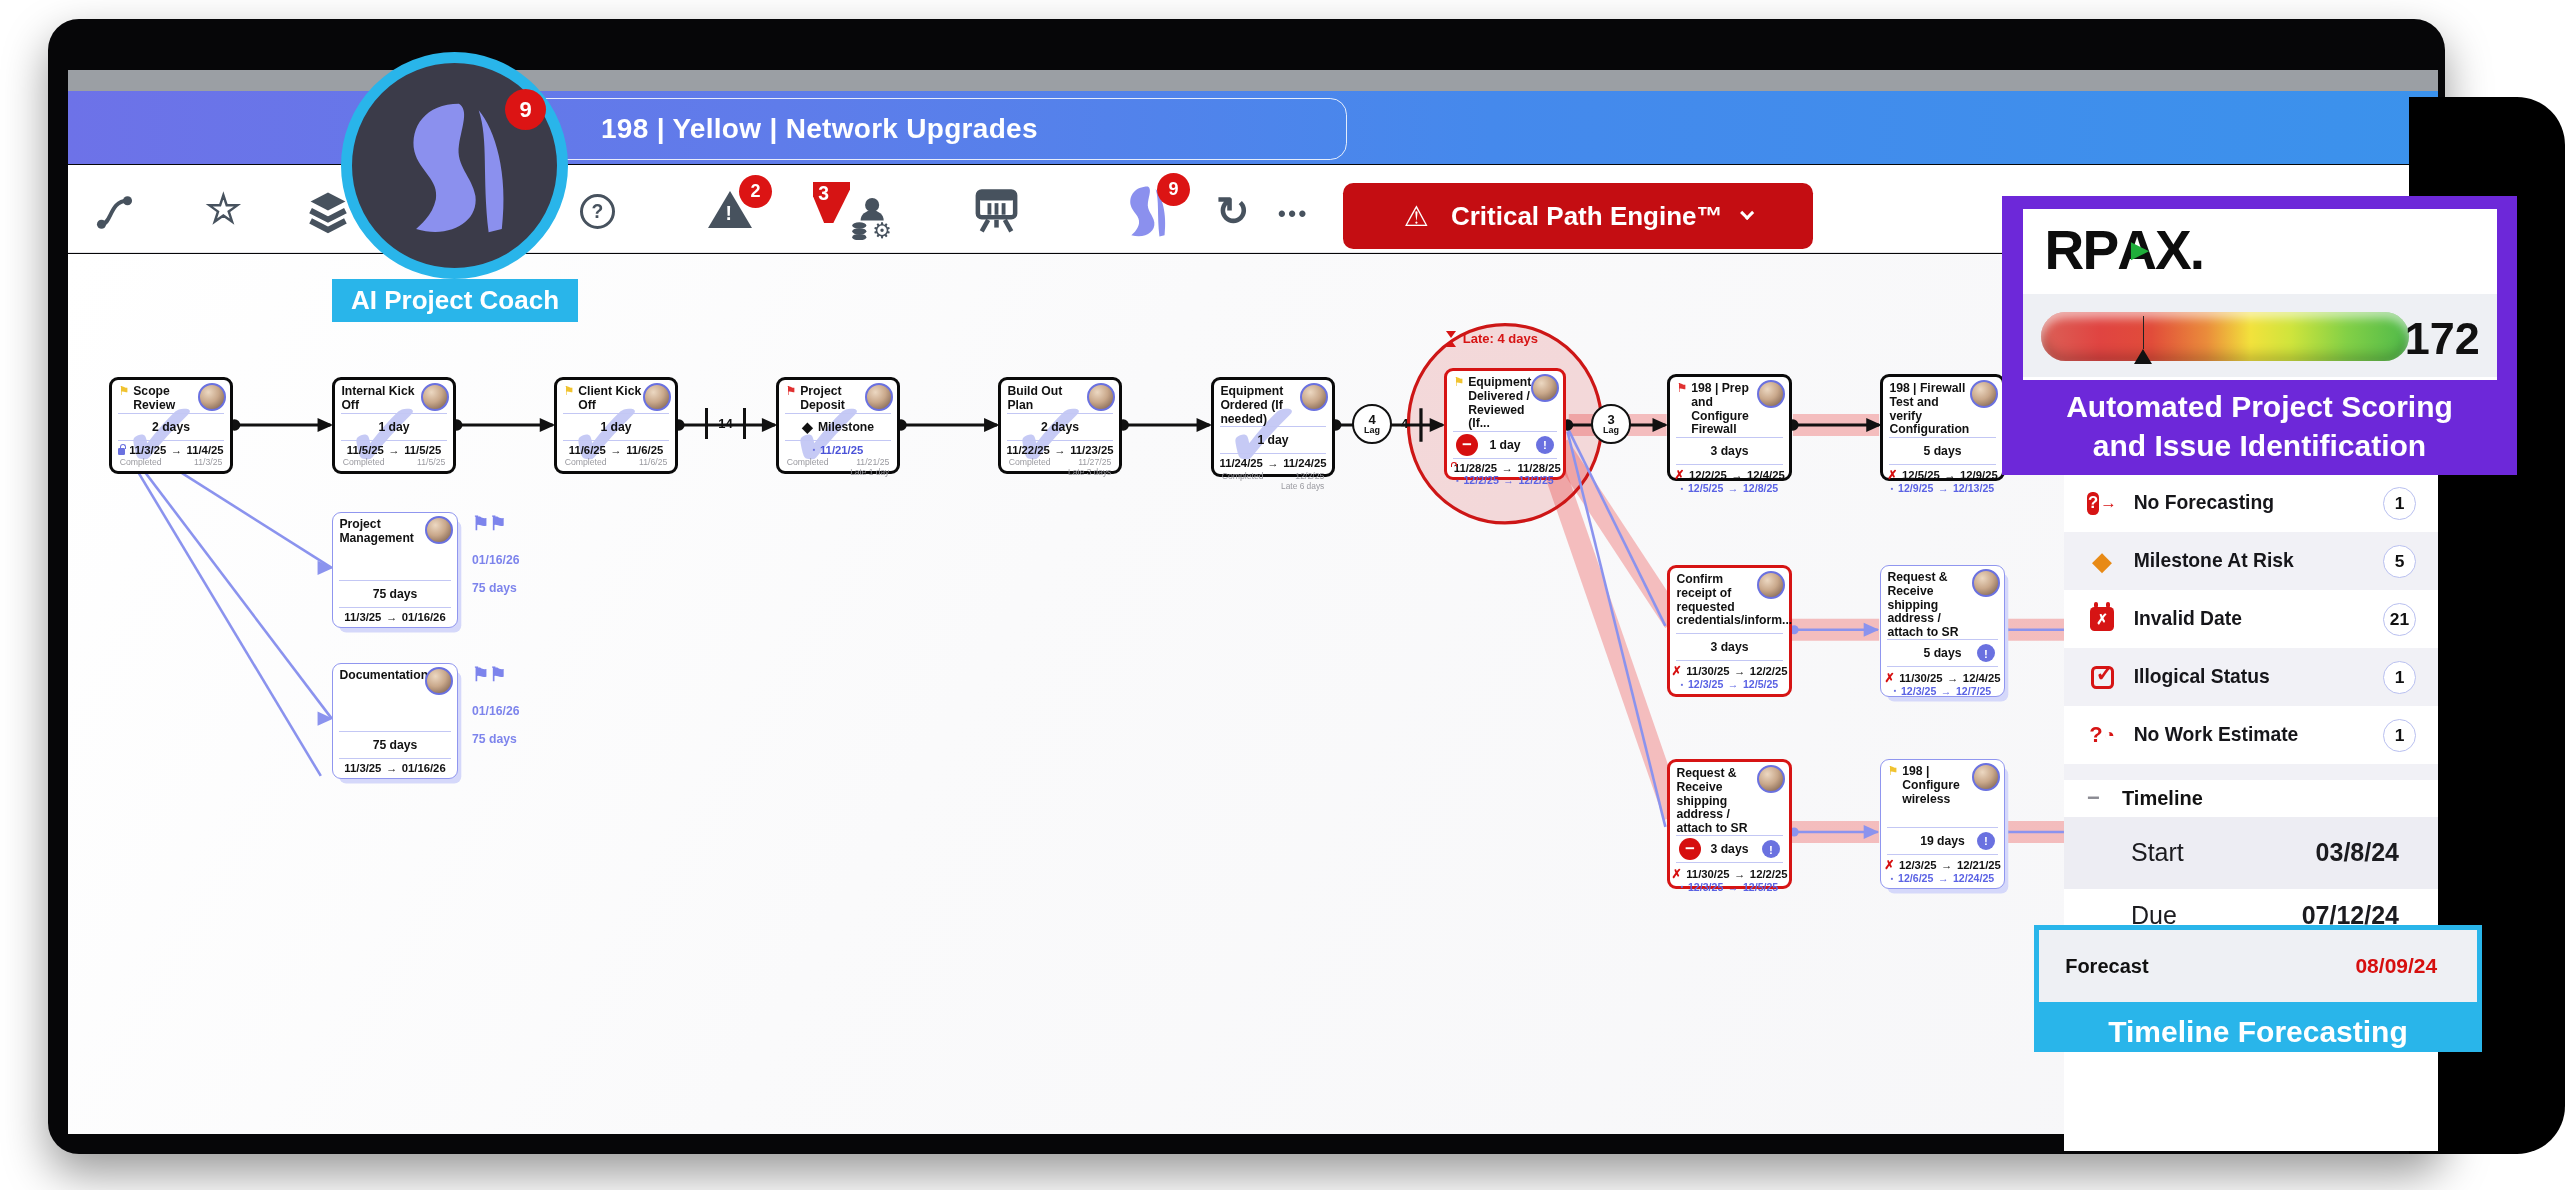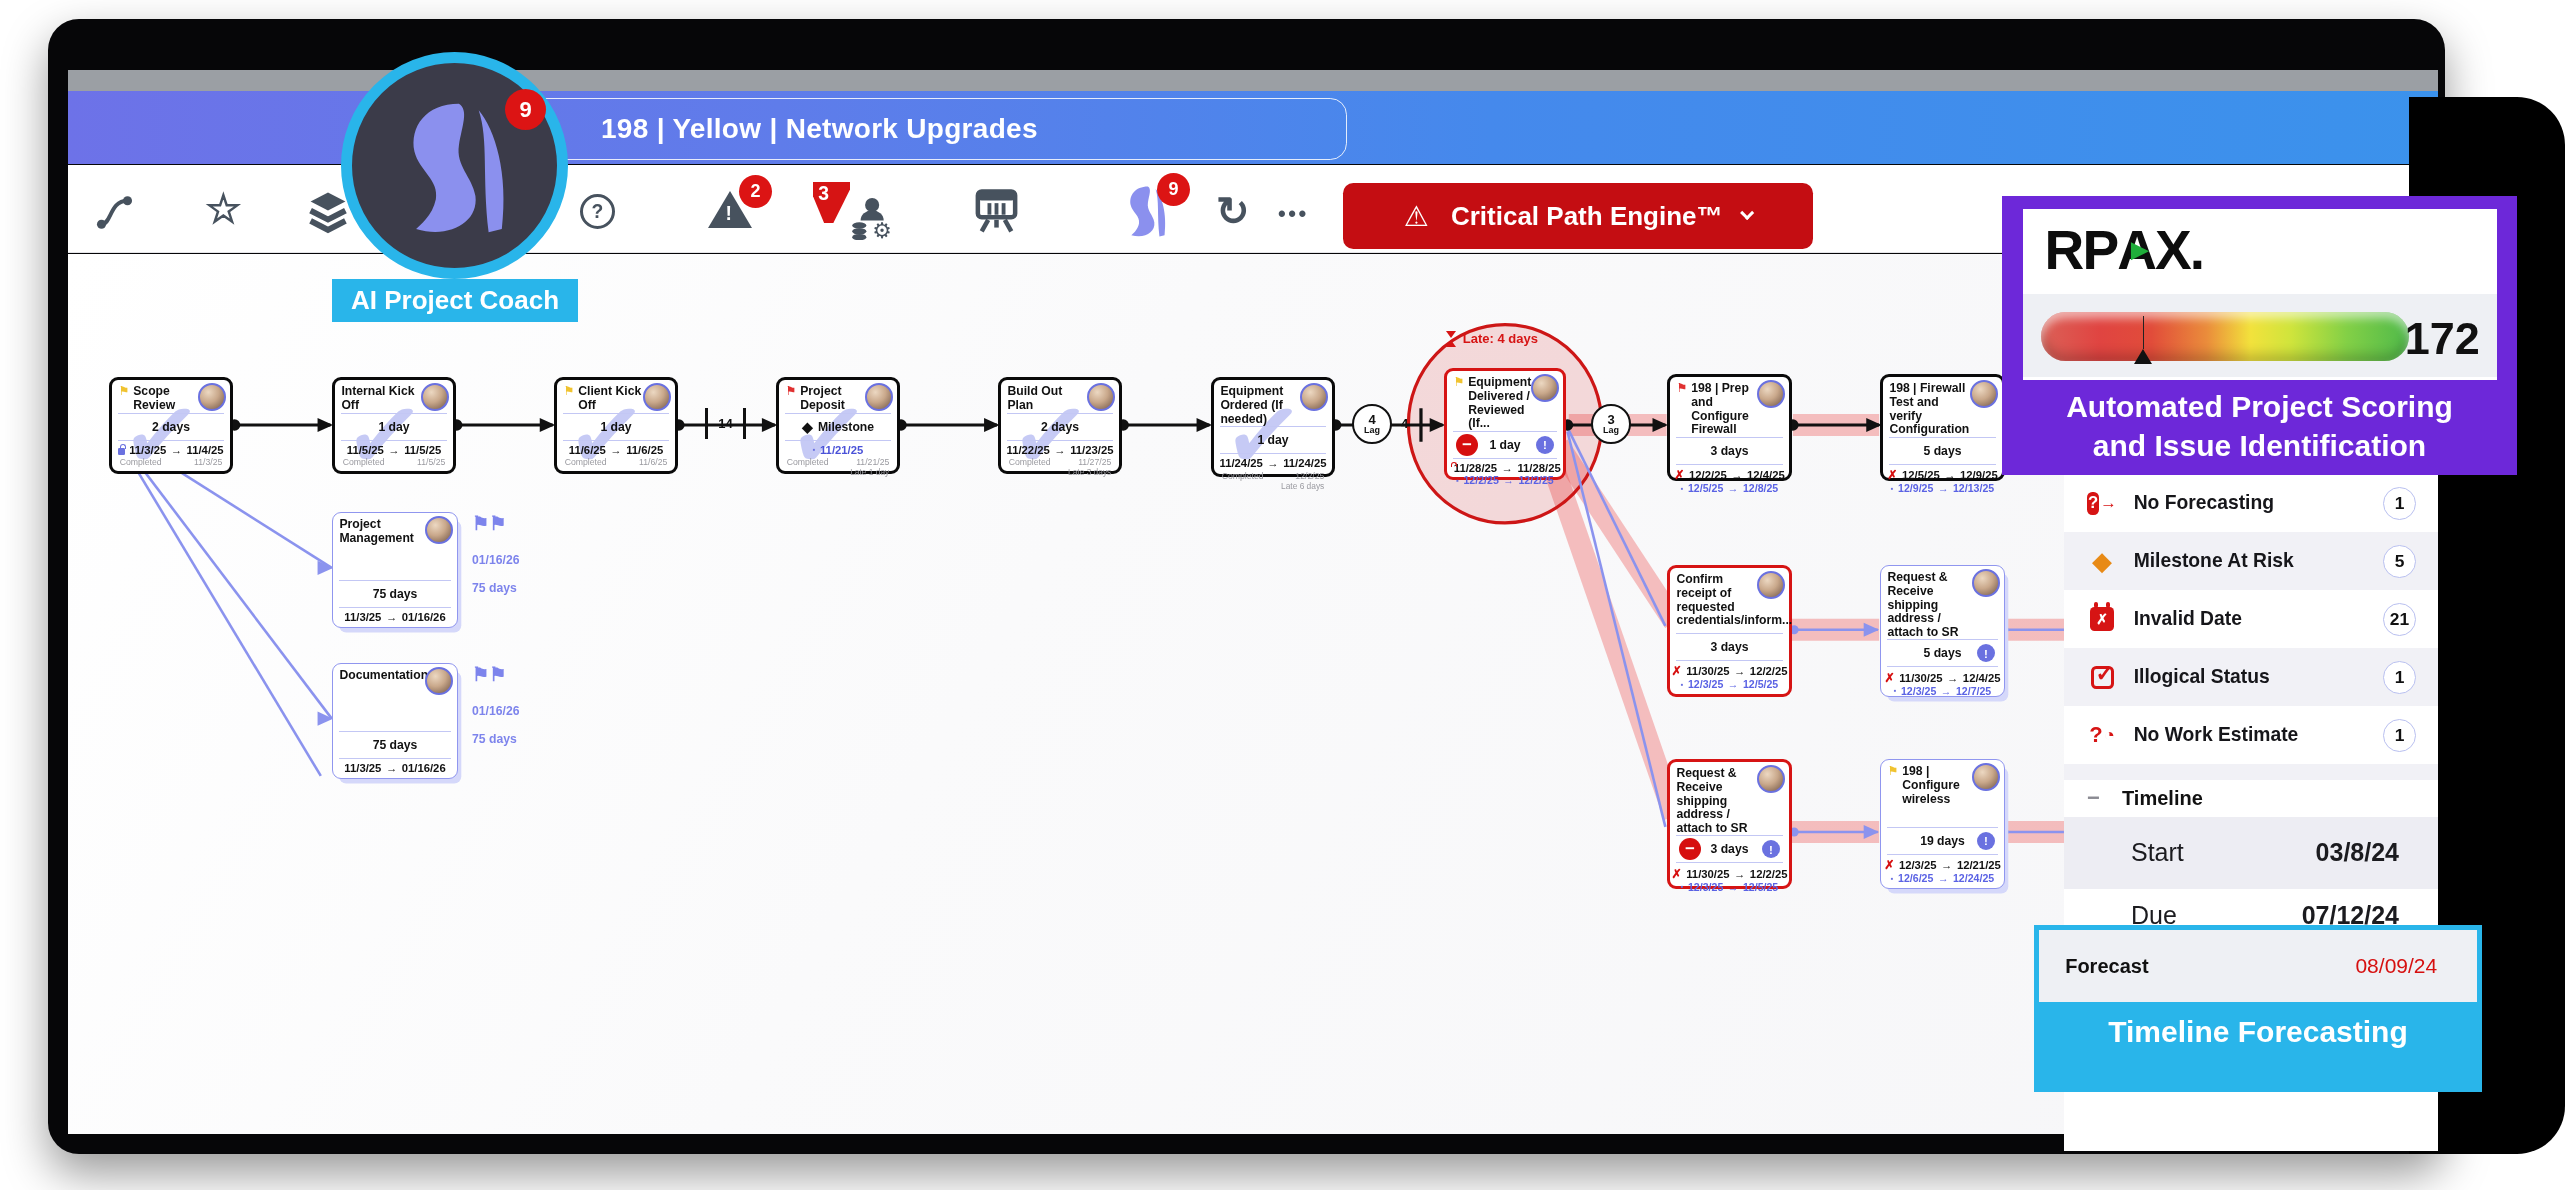--- a/index.html
+++ b/index.html
@@ -111,24 +111,24 @@
   .rpax-a { position:relative; }
   .rpax-play { position:absolute; left:14px; top:19.3px; font-size:22px; color:#1fae3a; letter-spacing:0; }
   .rpax-gaugebar { position:absolute; left:0; top:85px; width:474px; height:83px; background:#eef0f4; }
   .gauge-pill { position:absolute; left:18px; top:18px; width:368px; height:49px; border-radius:26px; background:linear-gradient(90deg,#db6158 0%,#e04441 16%,#e14c3a 30%,#ea8c3b 45%,#f2e23c 57%,#cfe43c 68%,#83d046 83%,#4fb94a 100%); box-shadow:inset 0 6.4px 9px rgba(255,255,255,.55), inset 0 -7.7px 10.3px rgba(0,0,0,.18); }
   .gauge-marker { position:absolute; left:102px; top:3.9px; width:1.3px; height:33px; background:#222; }
   .gauge-marker::after { content:""; position:absolute; left:-8.4px; top:33px; border-left:9px solid transparent; border-right:9px solid transparent; border-bottom:15.5px solid #111; }
   .gauge-score { position:absolute; right:16.7px; top:19.3px; font-size:45px; font-weight:900; color:#111; }
   .rpax-caption { position:absolute; left:0; top:191px; width:100%; text-align:center; color:#ffffff; font-size:30px; font-weight:800; line-height:1.3; }
 
   
-  .forecast-callout { position:absolute; left:2034px; top:925px; width:448px; height:167px; background:#29b5ea; z-index:8; }
+  .forecast-callout { position:absolute; left:2034px; top:925px; width:448px; height:127px; background:#29b5ea; z-index:8; }
   .fc-row { position:absolute; left:5.2px; top:5.2px; width:438px; height:72px; background:#eef0f4; display:flex; align-items:center; justify-content:space-between; padding:0 40px 0 26px; }
   .fc-label { font-size:20px; font-weight:700; color:#111; }
-  .fc-value { font-size:21px; font-weight:400; color:#d60f0f; }
+  .fc-value { font-size:21px; font-weight:700; color:#d60f0f; }
   .fc-caption { position:absolute; left:0; top:90px; width:100%; text-align:center; color:#fff; font-size:30px; font-weight:800; }
 
   
   .coach-ring { position:absolute; left:341px; top:52px; width:227px; height:227px; border-radius:50%; background:#3b3b49; border:11.6px solid #29b5ea; z-index:9; }
   .coach-logo-big { position:absolute; left:41px; top:31px; width:122px; height:148px; }
   .coach-badge { left:153px; top:26px; width:41px; height:41px; font-size:22px; }
   .coach-label { position:absolute; left:332px; top:279px; width:246px; height:43px; background:#29b5ea; color:#fff; display:flex; align-items:center; justify-content:center; font-size:26px; font-weight:800; z-index:9; }
 
   .mini-logo { position:absolute; width:48px; height:55px; }
 </style>

